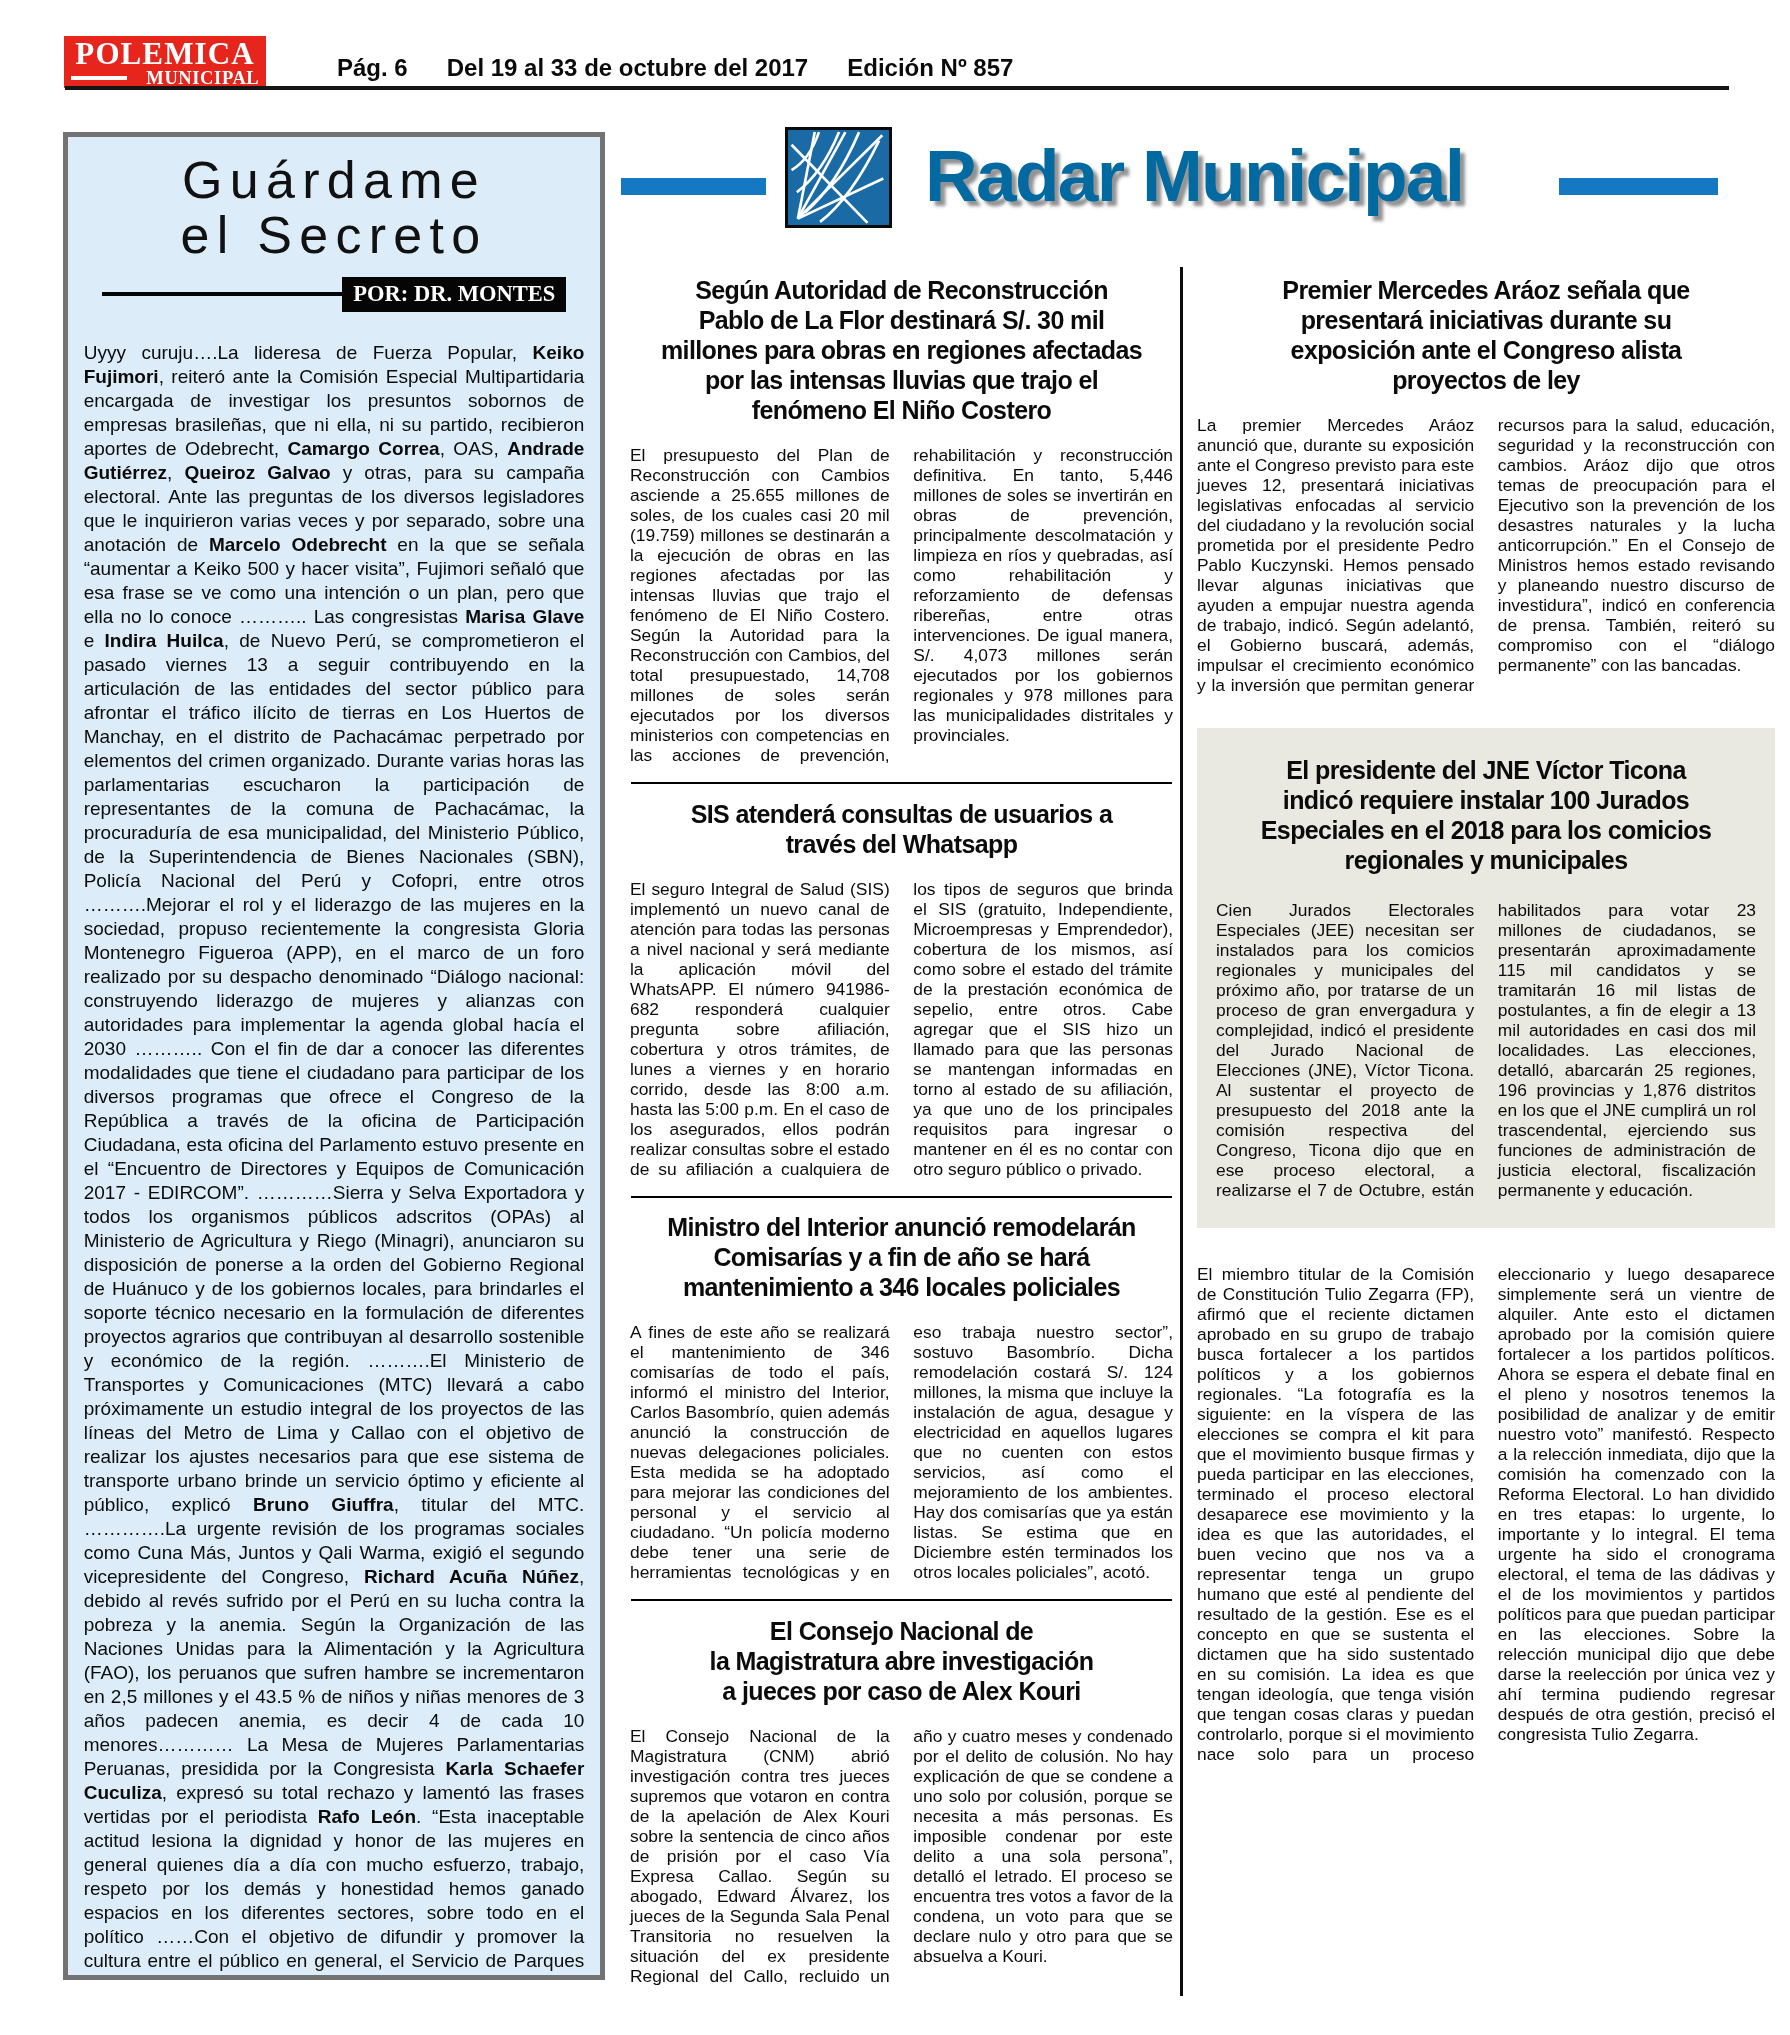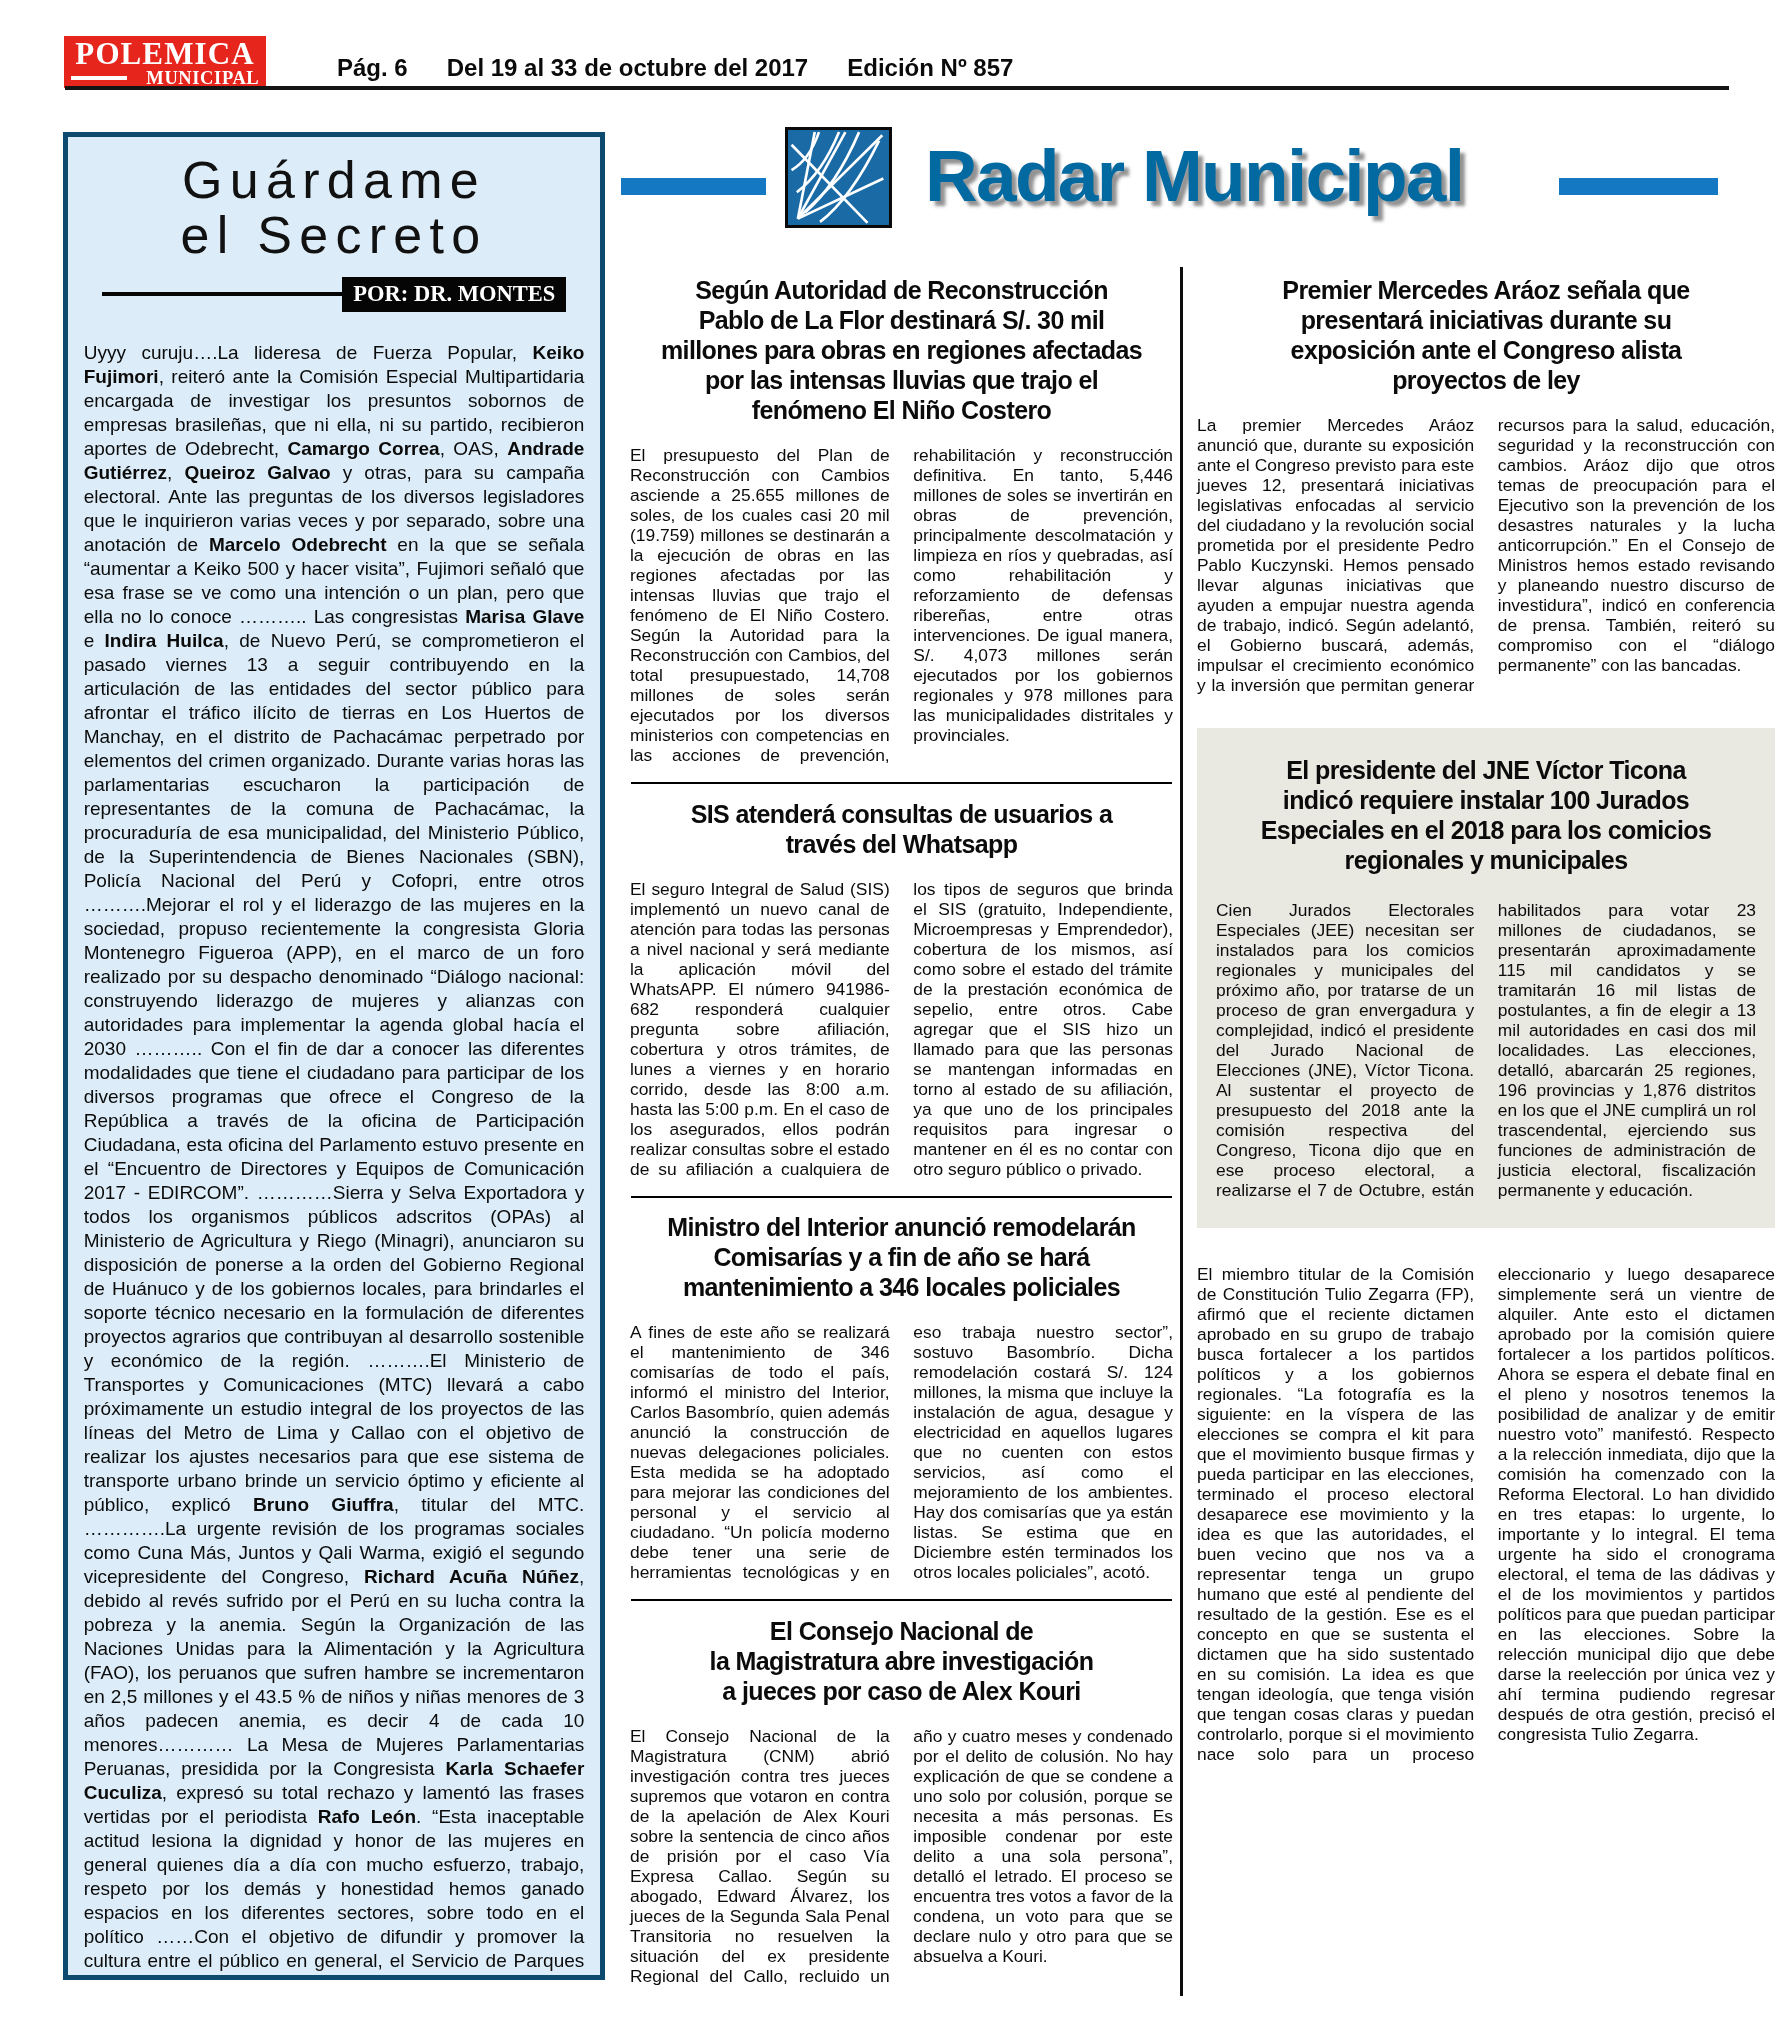--- a/index.html
+++ b/index.html
@@ -30,21 +30,21 @@
     font-size:18.5px;line-height:18.5px;letter-spacing:0.6px;white-space:nowrap;
   }
   .header-info{
     position:absolute;left:337px;top:54px;
     display:flex;gap:39px;font-weight:bold;font-size:24px;white-space:nowrap;text-align:center;
   }
   .header-rule{position:absolute;left:65px;top:86px;width:1664px;height:3.9px;background:#141414;}
   
   .left-box{
     position:absolute;left:63px;top:132px;width:542px;height:1848px;
-    background:#dcedf9;border:5px solid #0c4a6e;box-sizing:border-box;
+    background:#dcedf9;border:5px solid #737373;box-sizing:border-box;
     padding:9px 14.6px 11.2px 14.6px;overflow:hidden;
   }
   .left-title{
     text-align:center;font-size:52px;line-height:55px;letter-spacing:7.3px;
     color:#111;white-space:pre-line;margin-top:6.7px;
   }
   .byline-row{display:flex;align-items:center;margin:14px 19px 0 19px;font-family:Liberation Serif, serif;}
   .byline-rule{flex:1;height:3.9px;background:#050505;}
   .byline-label{
     background:#050505;color:#ffffff;font-weight:bold;font-size:22.5px;

